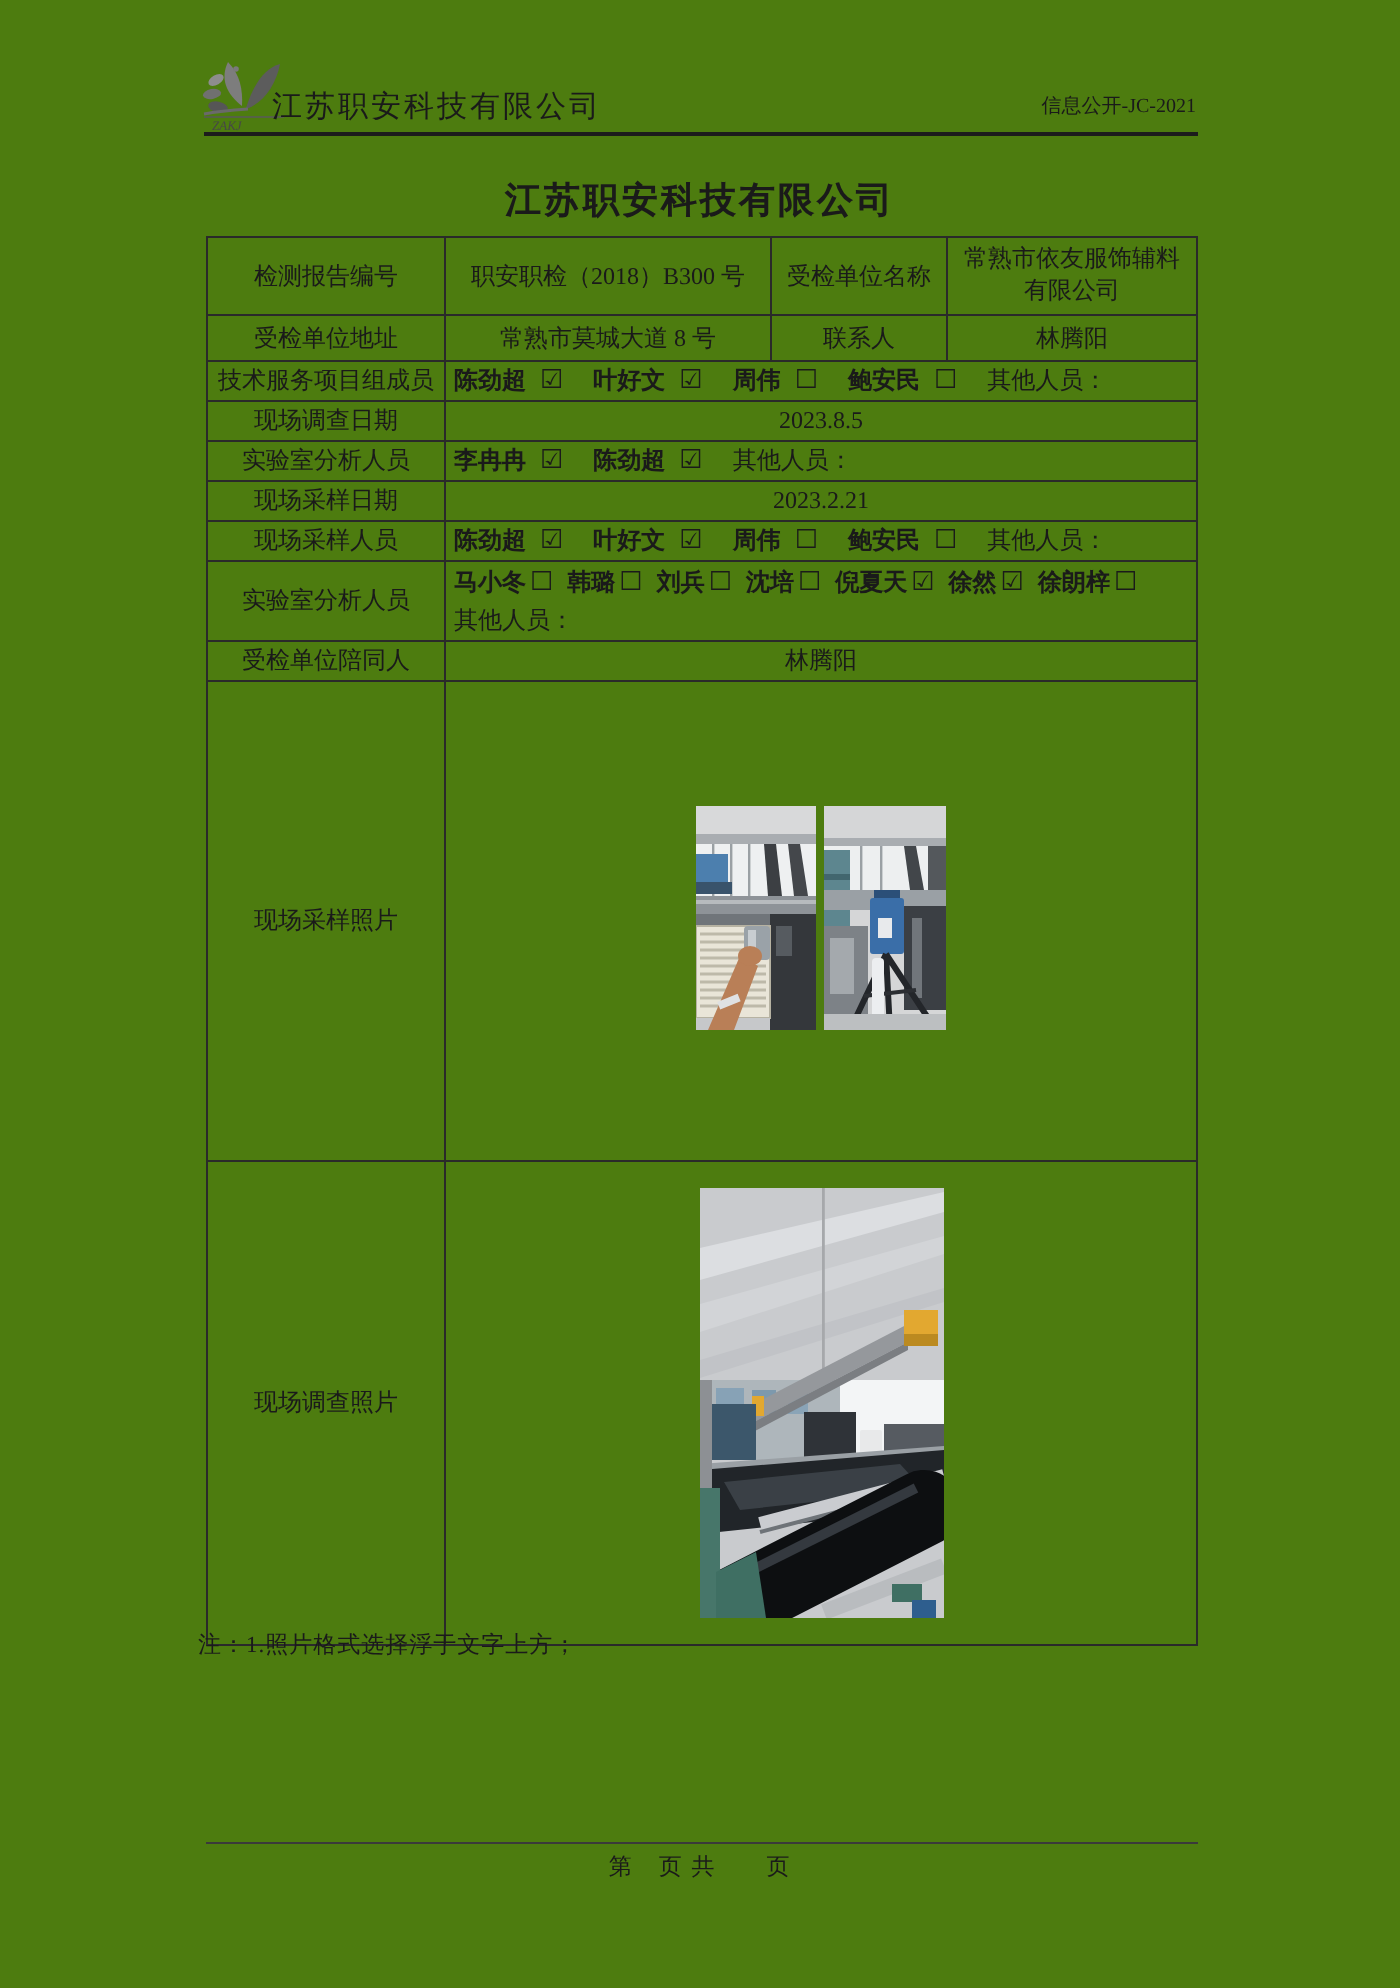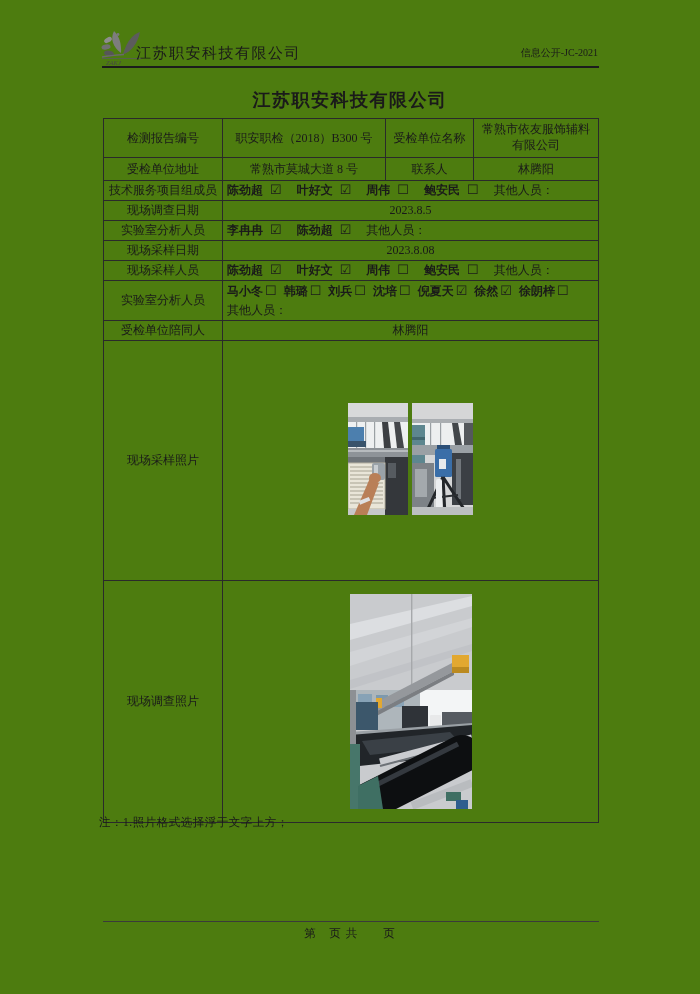--- a/index.html
+++ b/index.html
@@ -127,21 +127,21 @@
 
       <tr style="height:18px">
         <td class="lbl">实验室分析人员</td>
         <td class="left spread" colspan="3">
           <span><span class="member"><span class="nm">李冉冉</span><span class="cb">☑</span></span><span class="member"><span class="nm">陈劲超</span><span class="cb">☑</span></span></span><span>其他人员：</span>
         </td>
       </tr>
 
       <tr style="height:18px">
         <td class="lbl">现场采样日期</td>
-        <td class="val" colspan="3">2023.8.08</td>
+        <td class="val" colspan="3">2023.2.21</td>
       </tr>
 
       <tr style="height:16px">
         <td class="lbl">现场采样人员</td>
         <td class="left spread" colspan="3">
           <span><span class="member"><span class="nm">陈劲超</span><span class="cb">☑</span></span><span class="member"><span class="nm">叶好文</span><span class="cb">☑</span></span><span class="member"><span class="nm">周伟</span><span class="cb">☐</span></span><span class="member"><span class="nm">鲍安民</span><span class="cb">☐</span></span></span><span>其他人员：</span>
         </td>
       </tr>
 
       <tr style="height:38px">

